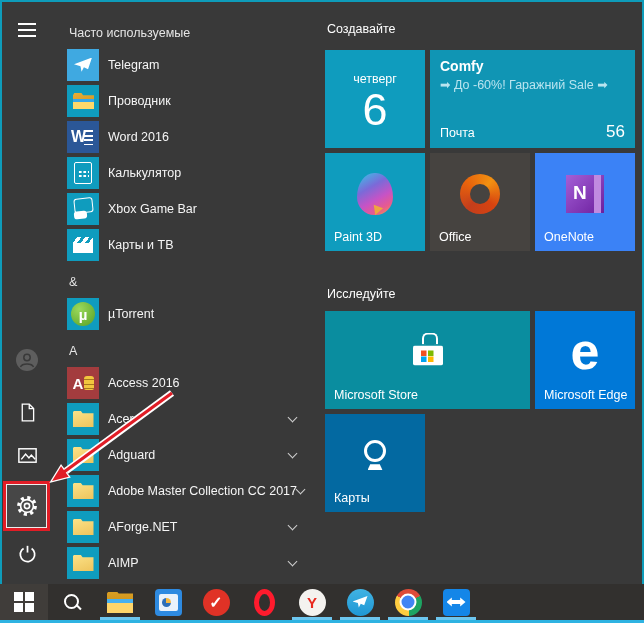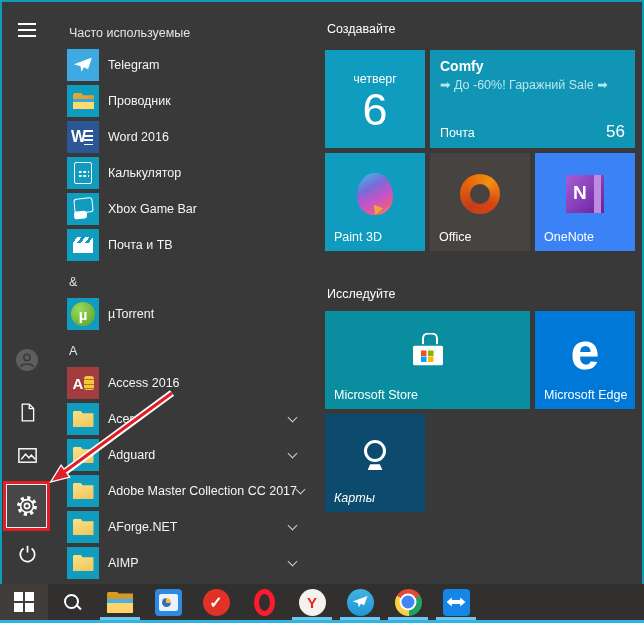--- a/index.html
+++ b/index.html
@@ -254,21 +254,21 @@
           <div class="al-row app">
 
             <div class="icon-tile xbox"></div>
             <span class="al-label">Xbox Game Bar</span>
             <span class="chevron"></span>
           </div>
 
           <div class="al-row app">
 
             <div class="icon-tile movies"></div>
-            <span class="al-label">Почта и ТВ</span>
+            <span class="al-label">Карты и ТВ</span>
             <span class="chevron"></span>
           </div>
 
           <div class="al-row section">
             <span class="sec-label">&amp;</span>
 
           </div>
 
           <div class="al-row app">
 
@@ -363,21 +363,21 @@
             <div class="tile wide" style="background: rgb(10, 141, 159);">
               <div class="tile-icon store"></div>
               <div class="tile-label">Microsoft Store</div>
             </div>
 
             <div class="tile" style="background: rgb(0, 120, 215);">
               <div class="tile-icon edge"></div>
               <div class="tile-label">Microsoft Edge</div>
             </div>
 
-            <div class="tile" style="background: #0c4a6e; font-style: italic;">
+            <div class="tile" style="background: #0369a1;">
               <div class="tile-icon maps"></div>
               <div class="tile-label">Карты</div>
             </div>
 
           </div>
       </div>
 
     </div>
   </div>
 

